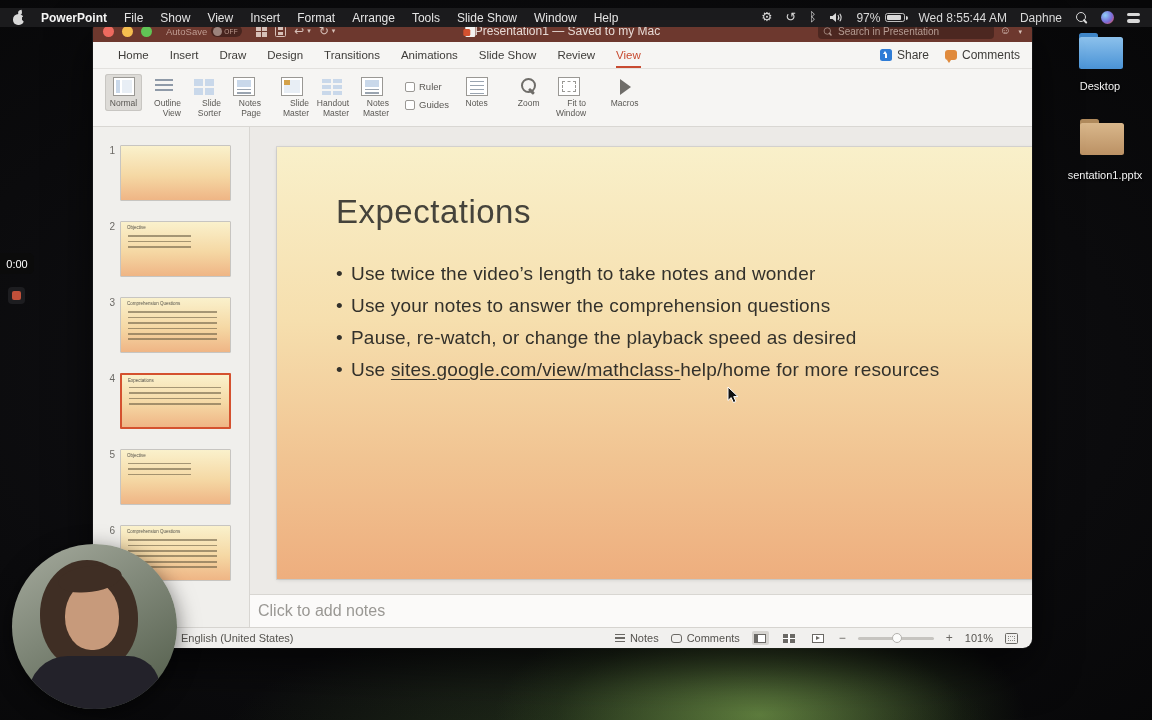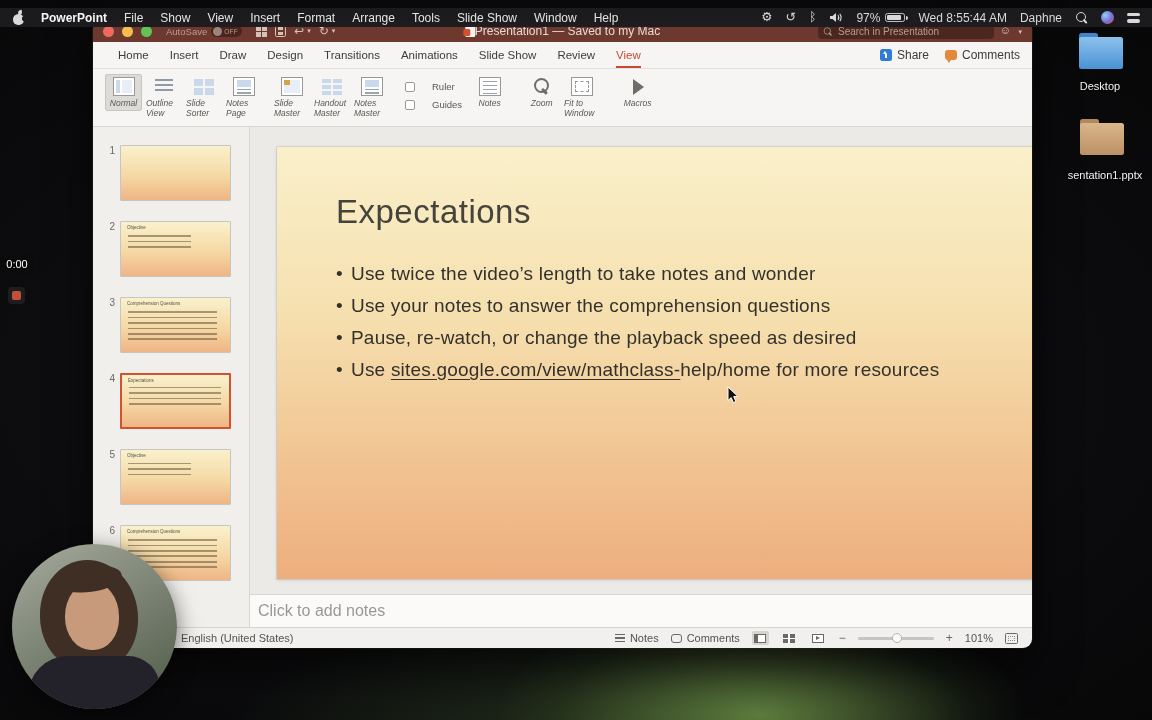--- a/index.html
+++ b/index.html
@@ -125,21 +125,21 @@
   .cmt-ico { position:relative; width:12px; height:10px; border-radius:3px; background:#e08a3c; }
   .cmt-ico::after { content:""; position:absolute; left:2px; bottom:-2.5px; width:0; height:0;
     border-left:2.5px solid transparent; border-right:2.5px solid transparent; border-top:3px solid #e08a3c; }
 
   
   .ribbon { flex:0 0 58px; background:#f6f5f3; border-bottom:1px solid #d9d7d3;
     display:flex; align-items:flex-start; padding:5px 8px 0 12px; gap:3px; }
   .rbtn { display:flex; flex-direction:column; align-items:center; gap:3px;
     width:37px; padding:3px 1px 2px; border-radius:3px; }
   .rbtn.selected { background:#dddbd7; box-shadow:inset 0 0 0 1px #c8c6c2; }
-  .rlabel { font-size:8.5px; line-height:1.15; color:#5a5854; text-align:left;font-style:italic; }
+  .rlabel { font-size:8.5px; line-height:1.15; color:#5a5854; text-align:right; }
   .ri { position:relative; width:22px; height:19px; }
   .ri-normal,.ri-notespage,.ri-slidemaster,.ri-notesmaster,.ri-notes,.ri-fit { background:#fff; border:1px solid #9a9894; }
   .ri-normal::before { content:""; position:absolute; left:2px; top:2px; bottom:2px; width:4px; background:#c9d8ea; }
   .ri-normal::after  { content:""; position:absolute; left:8px; top:2px; right:2px; bottom:2px; background:#e8eef5; }
   .ri-outline::before { content:""; position:absolute; left:2px; right:2px; top:2px; bottom:2px;
     background:repeating-linear-gradient(180deg,#8f9aa8 0 2px, rgba(0,0,0,0) 2px 5px); }
   .ri-sorter { background-repeat:no-repeat;
     background-image:linear-gradient(#c9d8ea,#c9d8ea),linear-gradient(#c9d8ea,#c9d8ea),
       linear-gradient(#c9d8ea,#c9d8ea),linear-gradient(#c9d8ea,#c9d8ea);
     background-size:9px 7px; background-position:1px 2px,12px 2px,1px 11px,12px 11px; }
@@ -156,21 +156,21 @@
   .ri-notes::before { content:""; position:absolute; left:3px; right:3px; top:3px; height:13px;
     background:repeating-linear-gradient(180deg,#9aa4b0 0 1.5px, rgba(0,0,0,0) 1.5px 4px); }
   .ri-zoom::before { content:""; position:absolute; left:3px; top:1px; width:11px; height:11px;
     border:2px solid #6f6d69; border-radius:50%; }
   .ri-zoom::after { content:""; position:absolute; left:12.5px; top:10.5px; width:2.5px; height:7px;
     background:#6f6d69; transform:rotate(-45deg); border-radius:1px; }
   .ri-fit::before { content:""; position:absolute; inset:3px; border:1px dashed #9a9894; }
   .ri-macros::before { content:""; position:absolute; left:6px; top:1.5px; width:0; height:0;
     border-left:11px solid #6f6d69; border-top:8px solid transparent; border-bottom:8px solid transparent; }
   .rshow { display:flex; flex-direction:column; gap:7px; padding-top:7px; margin:0 6px 0 12px; }
-  .rcheck { display:flex; align-items:center; gap:17px; font-size:9.5px; color:#5a5854; }
+  .rcheck { display:flex; align-items:center; gap:4px; font-size:9.5px; color:#5a5854; }
   .cbox { width:10px; height:10px; border:1px solid #9a9894; background:#fff; border-radius:2px; }
   .gap8 { margin-left:8px; } .gap12 { margin-left:12px; } .gap16 { margin-left:16px; }
 
   
   .central { flex:1; display:flex; min-height:0; background:#eceae7; }
   .thumbpanel { flex:0 0 157px; background:#f0efec; border-right:1px solid #d8d6d2;
     padding:18px 0 0 10px; overflow:hidden; }
   .trow { display:flex; align-items:flex-start; gap:5px; margin-bottom:20px; }
   .tnum { width:12px; font-size:10px; color:#6b6965; text-align:right; }
   .thumb { position:relative; width:111px; height:56px;

